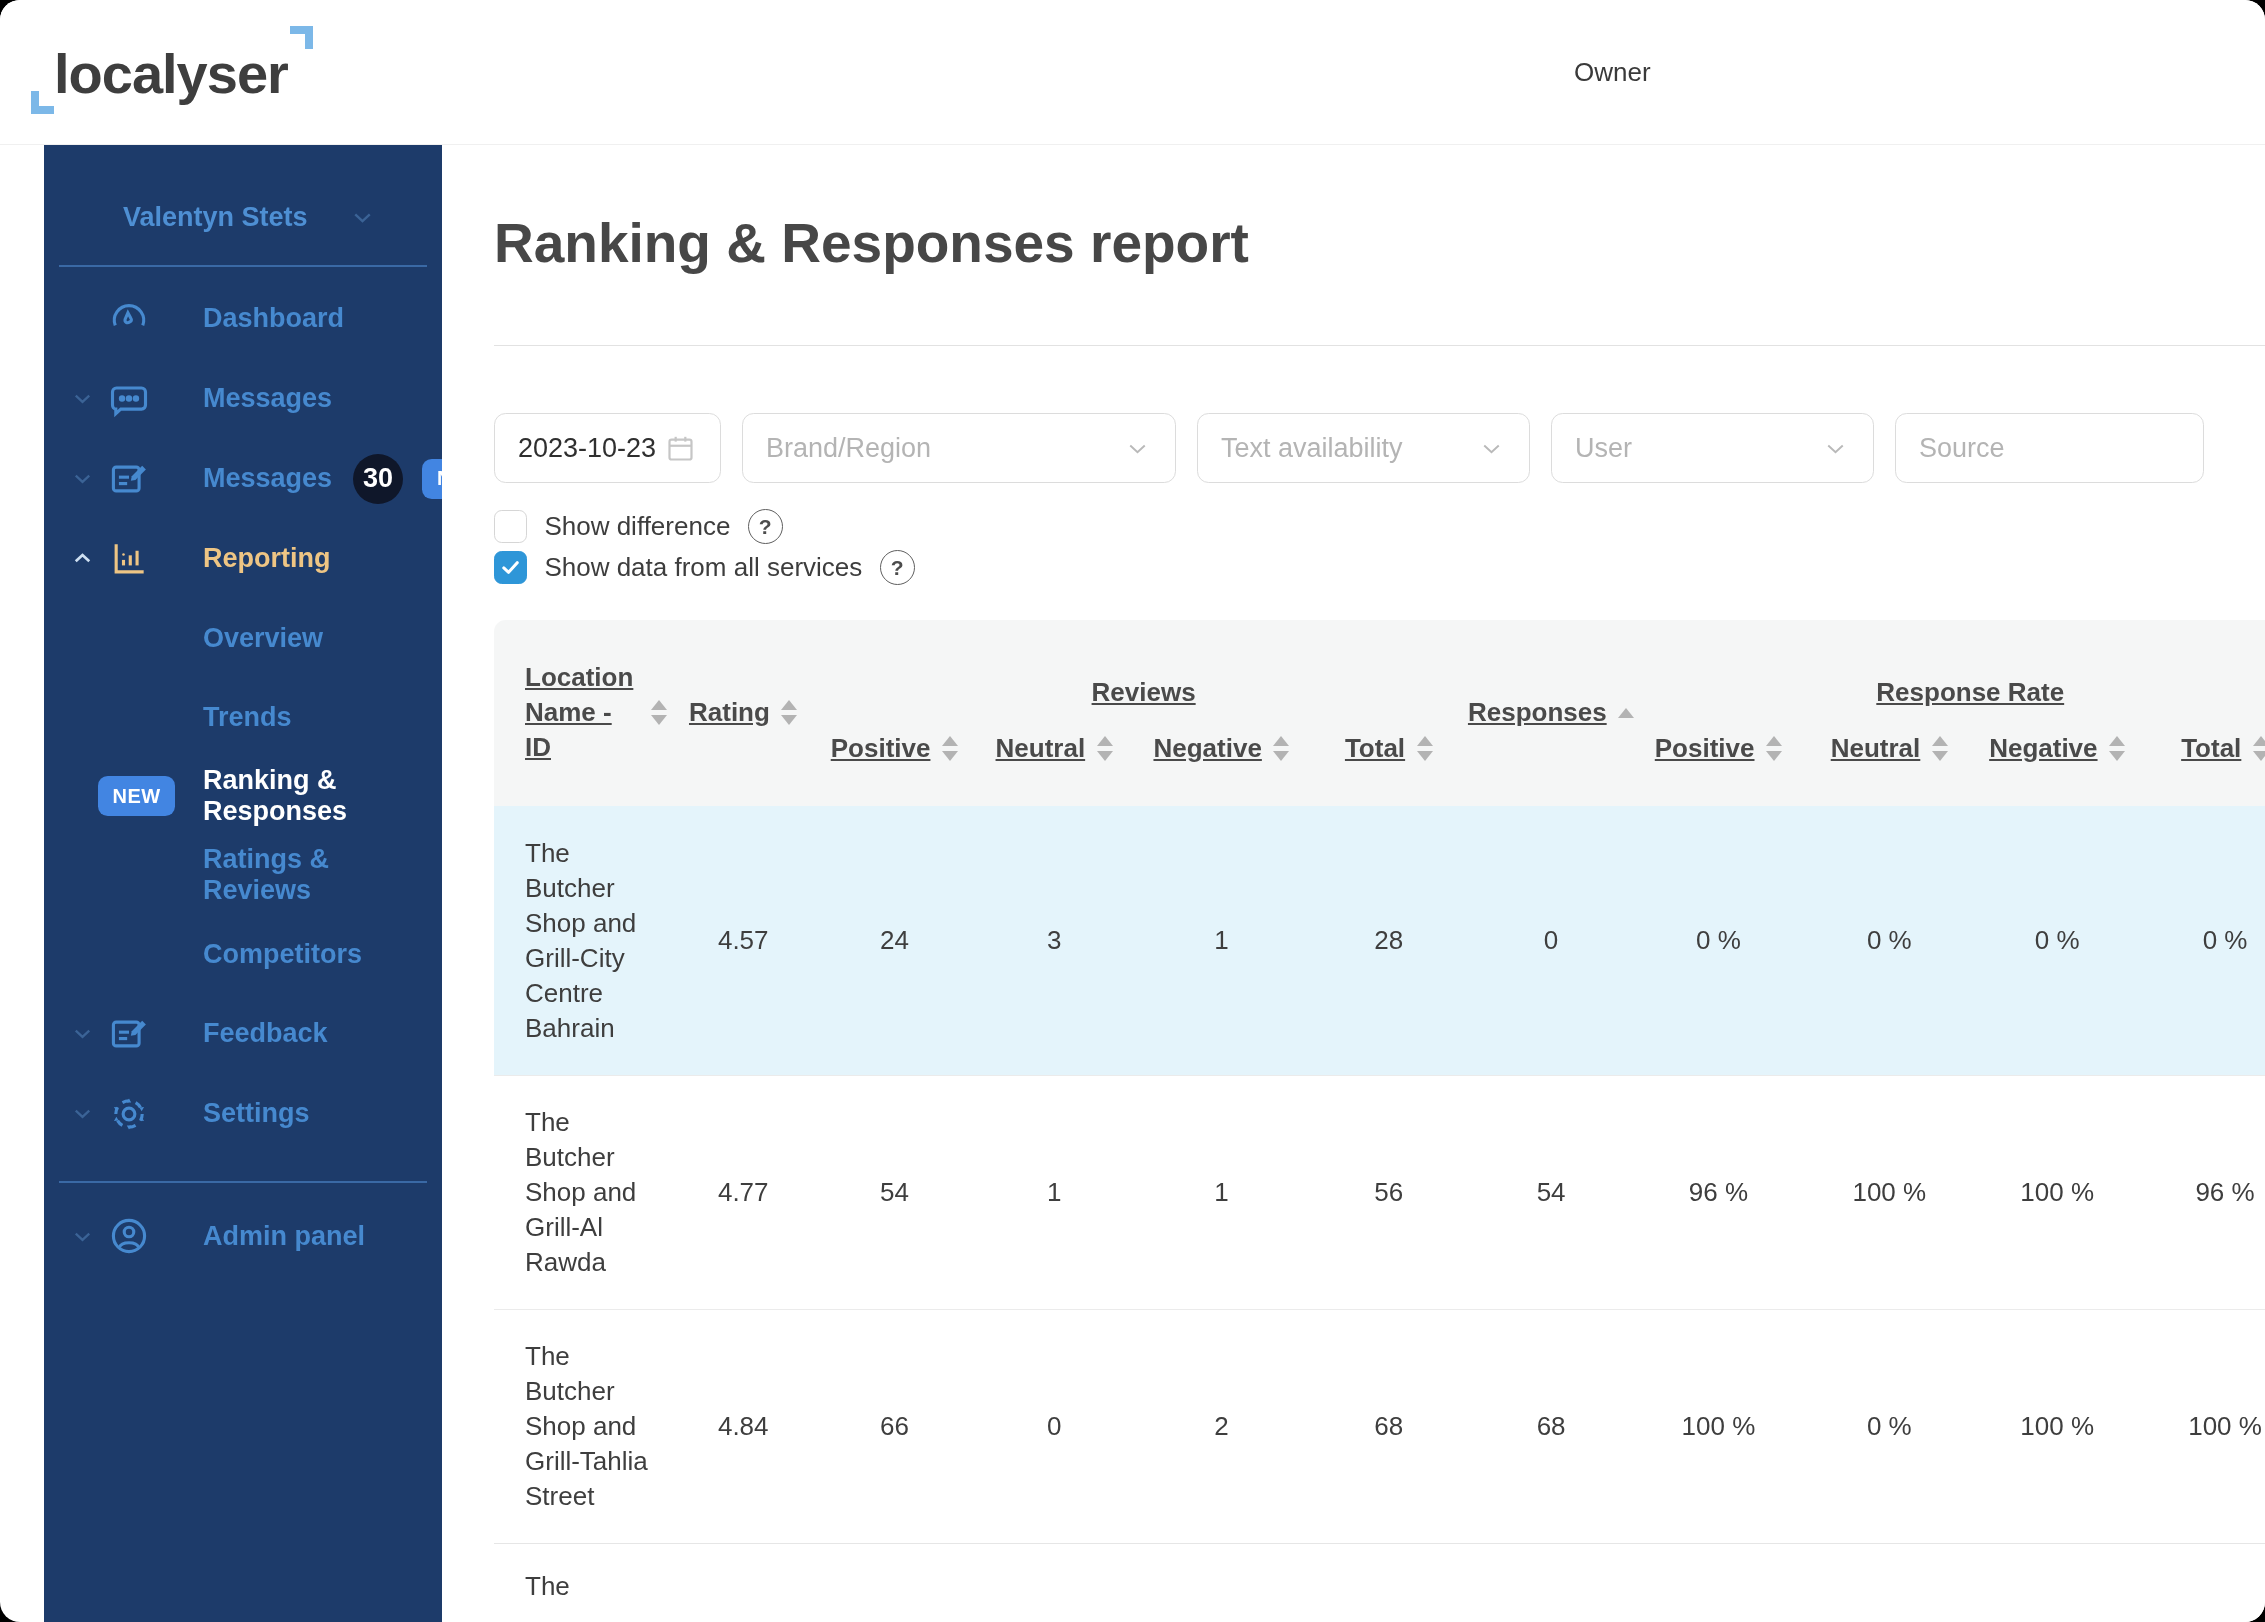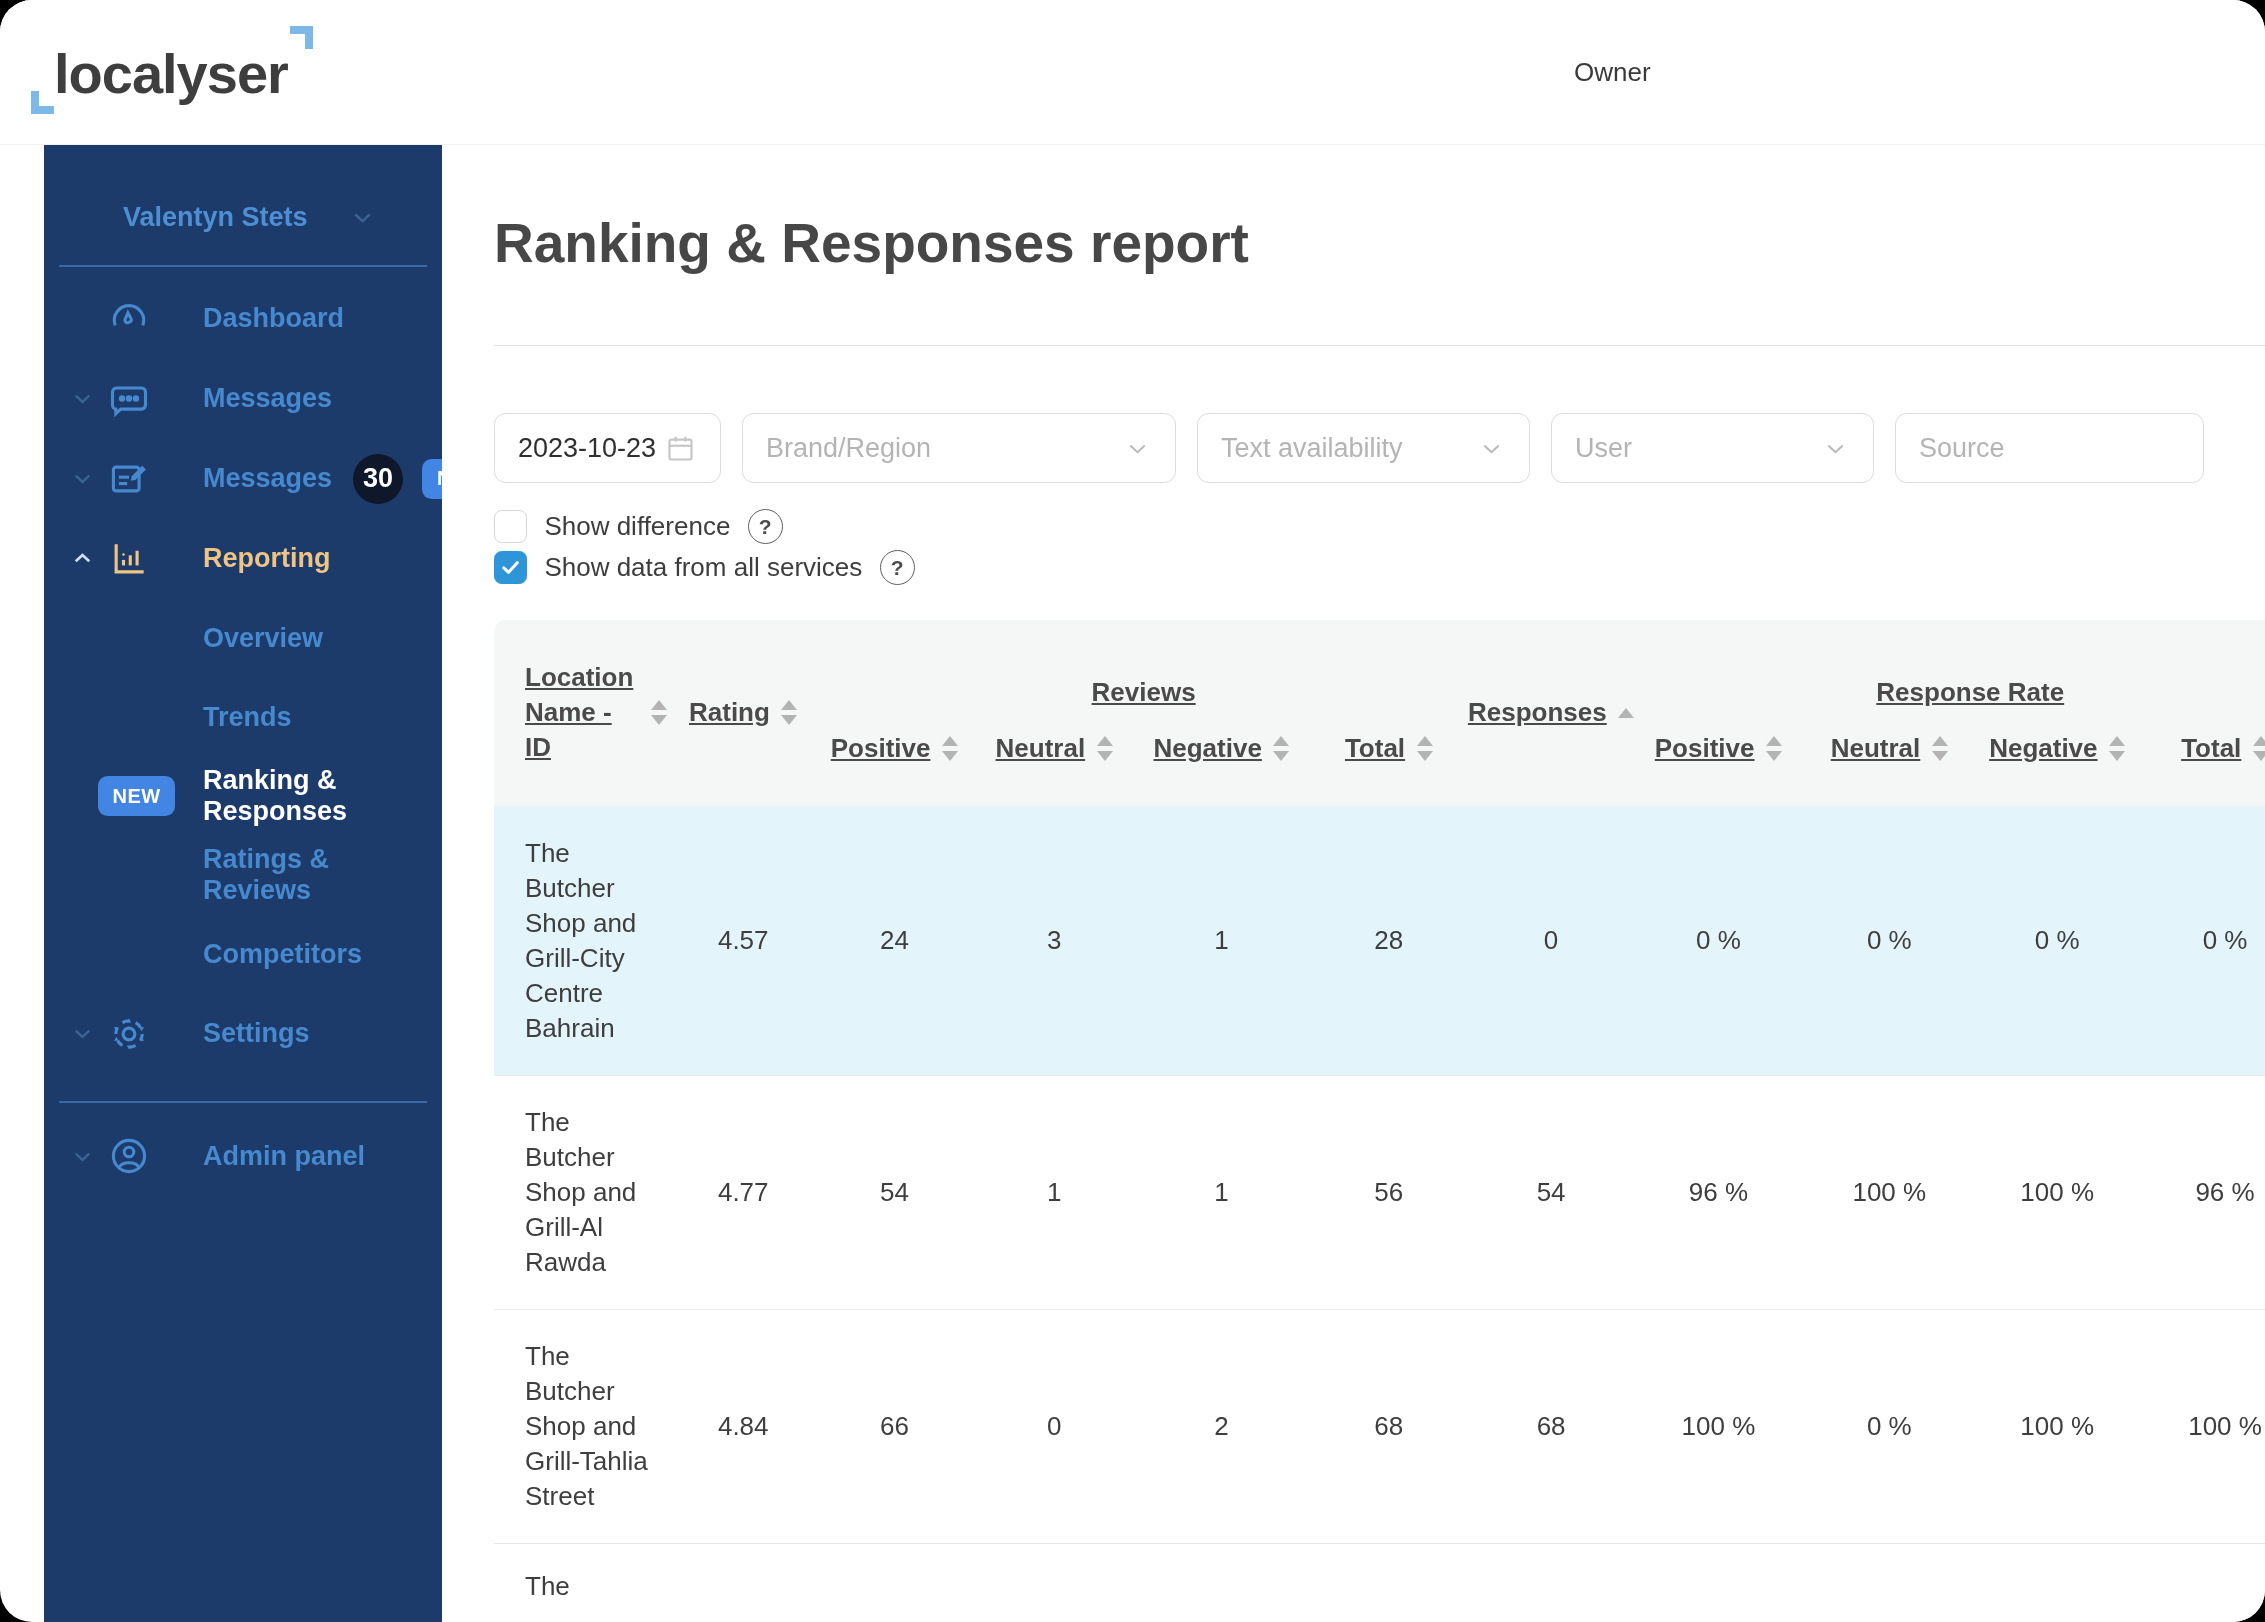--- a/index.html
+++ b/index.html
@@ -1,18 +1,18 @@
 <!DOCTYPE html>
 <html><head>
 <meta charset="utf-8">
 <style>
   * { margin:0; padding:0; box-sizing:border-box; }
   html,body { width:2265px; height:1622px; background:#000; overflow:hidden;
     font-family:"Liberation Sans", sans-serif; }
-  #app { position:absolute; inset:0; border-radius:32px; overflow:hidden; background:#fff; }
+  #app { position:absolute; inset:0; border-radius:20px; overflow:hidden; background:#fff; }
 
   
   .top-header { position:relative; height:145px; background:#fff; border-bottom:1px solid #f0f0f0; }
   .logo { position:absolute; left:54px; top:41px; }
   .logo-inner { position:relative; display:inline-block; }
   .logo-text { font-size:56px; font-weight:700; color:#3e3e3e; letter-spacing:-1px; }
   .bracket { position:absolute; width:23px; height:23px; }
   .bracket.tr { right:-25px; top:-15.4px; border-top:8.7px solid #7cb8e8; border-right:8.7px solid #7cb8e8; }
   .bracket.bl { left:-23px; bottom:-7.7px; border-bottom:8.7px solid #7cb8e8; border-left:8.7px solid #7cb8e8; }
   .owner { position:absolute; left:1574px; top:0; height:145px; display:flex; align-items:center;
@@ -205,20 +205,36 @@
           <span class="badge-new abs">NEW</span>
           <span class="nlabel">Ranking &amp; Responses</span>
         </div>
         <div class="nav-item sub-item">
           <span class="nlabel">Ratings &amp; Reviews</span>
         </div>
         <div class="nav-item sub-item">
           <span class="nlabel">Competitors</span>
         </div>
 
+        <div class="nav-item">
+          <span class="chev">
+            <svg width="27" height="27" viewBox="0 0 24 24" fill="none" stroke="currentColor" stroke-width="2">
+                <polyline points="6 9.5 12 15 18 9.5"></polyline>
+              </svg>
+          </span>
+          <span class="nicon">
+            <svg width="44" height="44" viewBox="0 0 24 24" fill="none" stroke="currentColor" stroke-width="1.7">
+              <rect x="3.5" y="5.5" width="14" height="13" rx="1.5"></rect>
+              <line x1="6.5" y1="11" x2="12" y2="11"></line>
+                <line x1="6.5" y1="14.5" x2="11" y2="14.5"></line>
+              <path d="M13.5 10.5 L19.2 4.8 L21.2 6.8 L15.5 12.5 L13 13 Z" fill="currentColor" stroke="none"></path>
+            </svg>
+          </span>
+          <span class="nlabel">Feedback</span>
+        </div>
 
         <div class="nav-item">
           <span class="chev">
             <svg width="27" height="27" viewBox="0 0 24 24" fill="none" stroke="currentColor" stroke-width="2">
                 <polyline points="6 9.5 12 15 18 9.5"></polyline>
               </svg>
           </span>
           <span class="nicon">
             <svg width="44" height="44" viewBox="0 0 24 24" fill="none" stroke="currentColor" stroke-width="1.7">
               <circle cx="12" cy="12" r="3.2"></circle>

